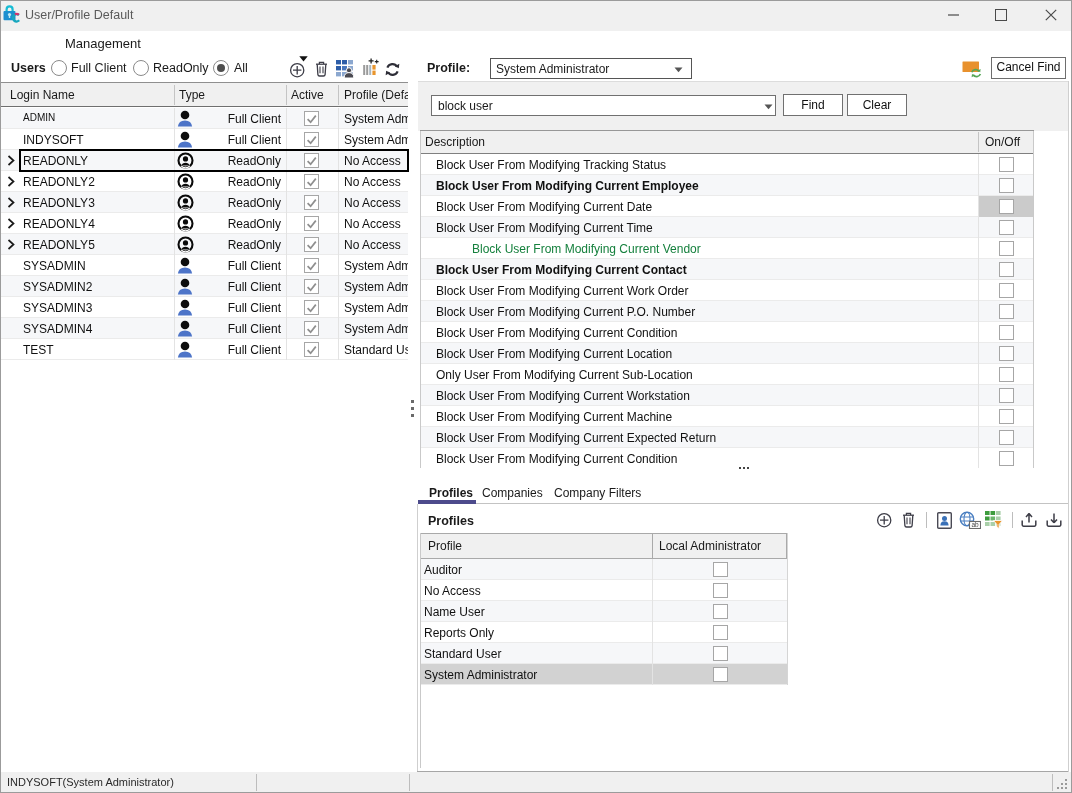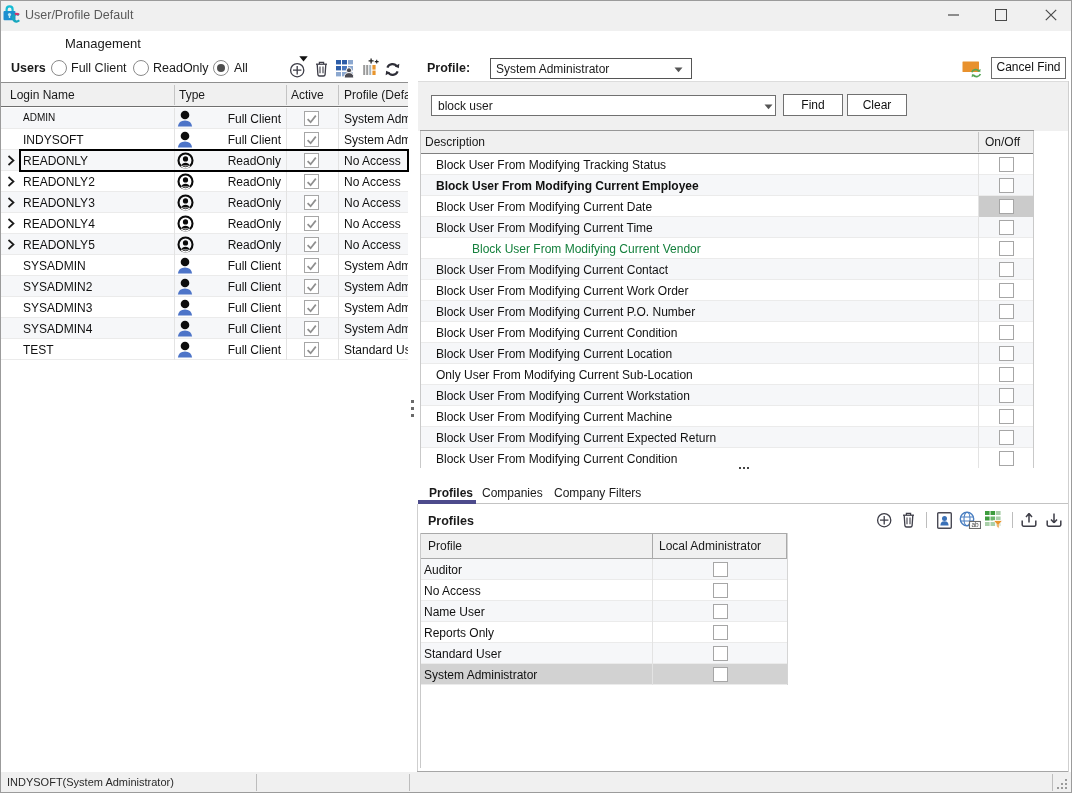--- a/index.html
+++ b/index.html
@@ -352,21 +352,21 @@
 <div class="abs" style="left:0;top:63px;width:614px;height:21px;background:#f6f7f9;border-bottom:1px solid #ebebeb"></div>
 <div class="abs" style="left:558px;top:63px;width:1px;height:21px;background:#e3e3e3"></div>
 <div style="position:absolute;left:16px;top:67px;font-size:12px;font-weight:400;color:#111;white-space:nowrap;">Block User From Modifying Current Time</div>
 <div style="position:absolute;left:579px;top:66px;width:15px;height:15px;border:1px solid #a6a6a6;background:#fff;box-sizing:border-box"></div>
 <div class="abs" style="left:0;top:84px;width:614px;height:21px;background:#ffffff;border-bottom:1px solid #ebebeb"></div>
 <div class="abs" style="left:558px;top:84px;width:1px;height:21px;background:#e3e3e3"></div>
 <div style="position:absolute;left:16px;top:88px;font-size:12px;font-weight:400;color:#15803d;white-space:nowrap;margin-left:36px;">Block User From Modifying Current Vendor</div>
 <div style="position:absolute;left:579px;top:87px;width:15px;height:15px;border:1px solid #a6a6a6;background:#fff;box-sizing:border-box"></div>
 <div class="abs" style="left:0;top:105px;width:614px;height:21px;background:#f6f7f9;border-bottom:1px solid #ebebeb"></div>
 <div class="abs" style="left:558px;top:105px;width:1px;height:21px;background:#e3e3e3"></div>
-<div style="position:absolute;left:16px;top:109px;font-size:12px;font-weight:400;color:#111;white-space:nowrap;">Block User From Modifying Current Contact</div>
+<div style="position:absolute;left:16px;top:109px;font-size:12px;font-weight:700;color:#111;white-space:nowrap;">Block User From Modifying Current Contact</div>
 <div style="position:absolute;left:579px;top:108px;width:15px;height:15px;border:1px solid #a6a6a6;background:#fff;box-sizing:border-box"></div>
 <div class="abs" style="left:0;top:126px;width:614px;height:21px;background:#ffffff;border-bottom:1px solid #ebebeb"></div>
 <div class="abs" style="left:558px;top:126px;width:1px;height:21px;background:#e3e3e3"></div>
 <div style="position:absolute;left:16px;top:130px;font-size:12px;font-weight:400;color:#111;white-space:nowrap;">Block User From Modifying Current Work Order</div>
 <div style="position:absolute;left:579px;top:129px;width:15px;height:15px;border:1px solid #a6a6a6;background:#fff;box-sizing:border-box"></div>
 <div class="abs" style="left:0;top:147px;width:614px;height:21px;background:#f6f7f9;border-bottom:1px solid #ebebeb"></div>
 <div class="abs" style="left:558px;top:147px;width:1px;height:21px;background:#e3e3e3"></div>
 <div style="position:absolute;left:16px;top:151px;font-size:12px;font-weight:400;color:#111;white-space:nowrap;">Block User From Modifying Current P.O. Number</div>
 <div style="position:absolute;left:579px;top:150px;width:15px;height:15px;border:1px solid #a6a6a6;background:#fff;box-sizing:border-box"></div>
 <div class="abs" style="left:0;top:168px;width:614px;height:21px;background:#ffffff;border-bottom:1px solid #ebebeb"></div>

